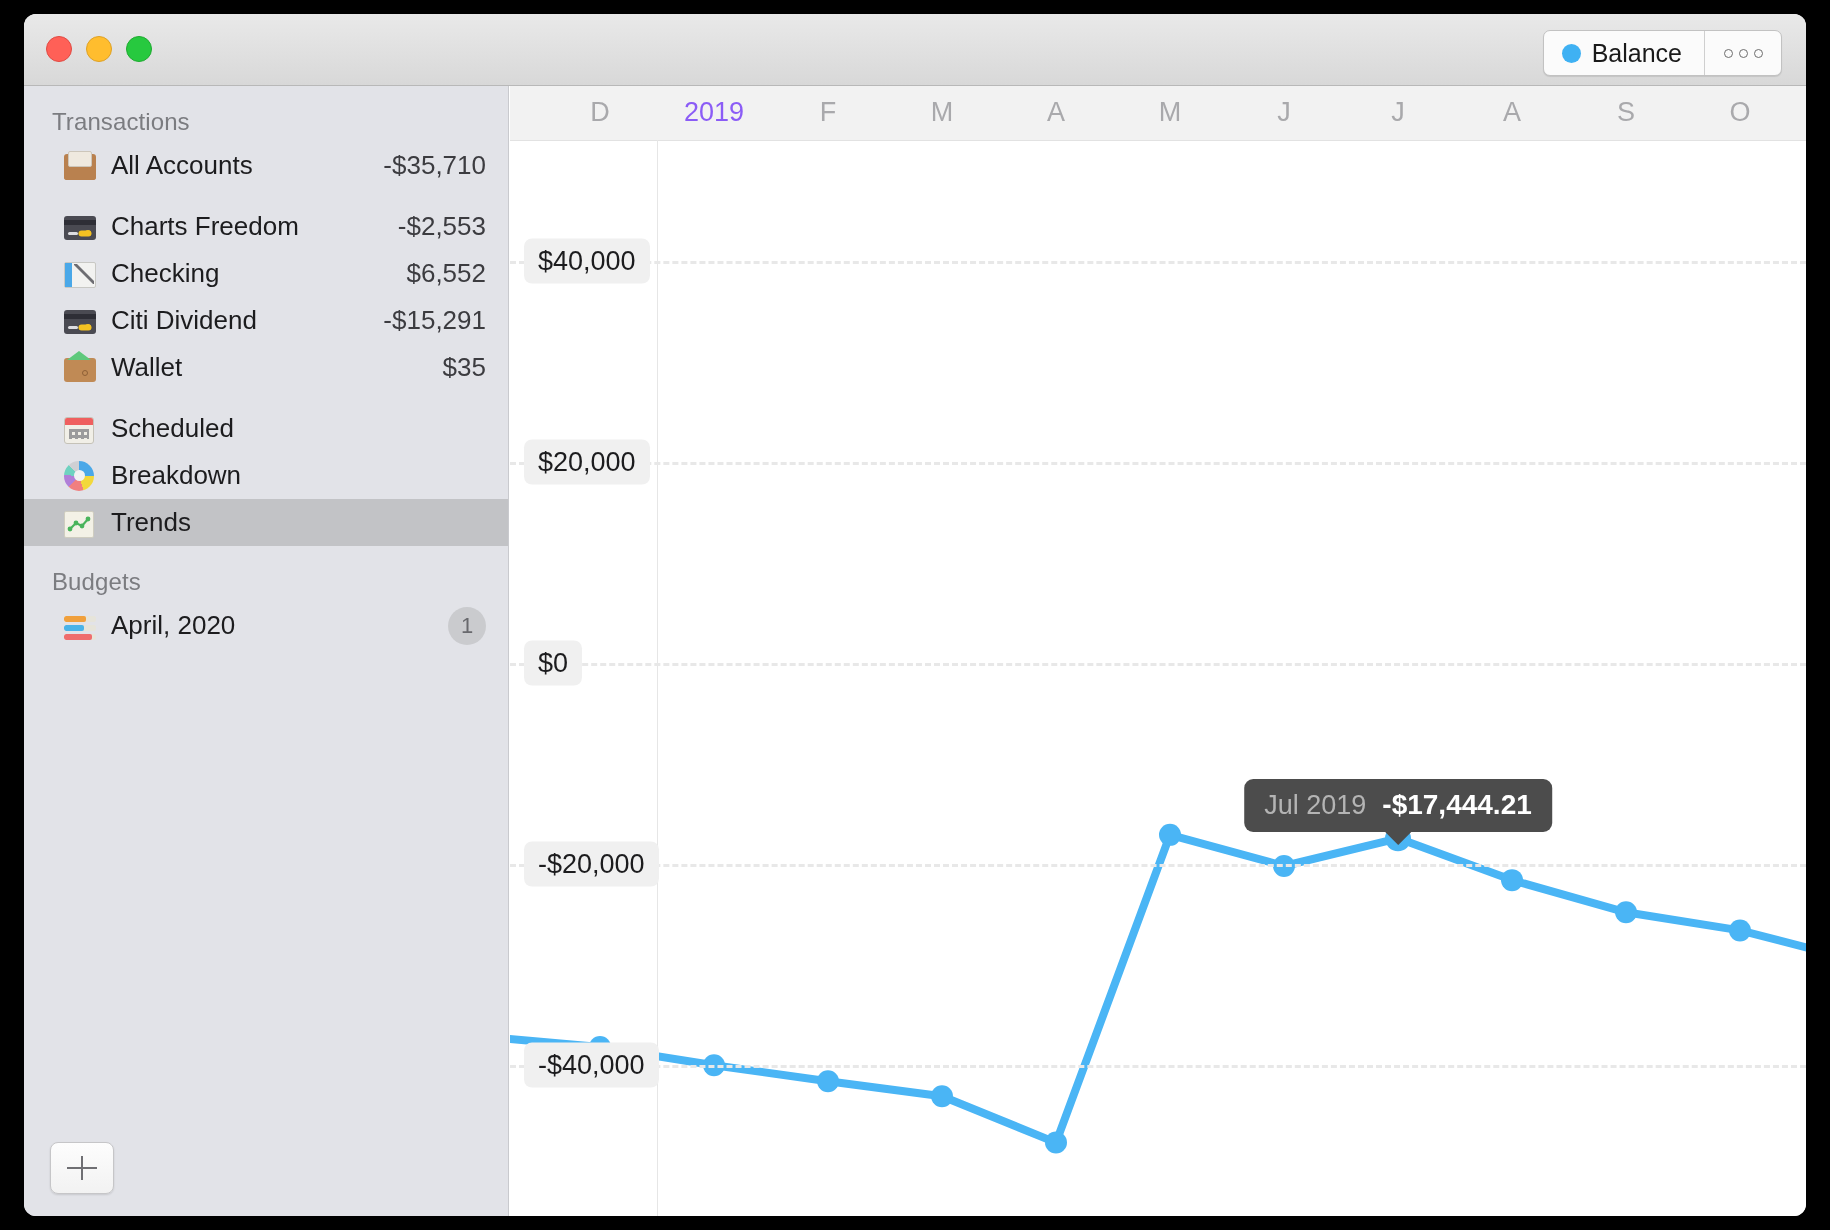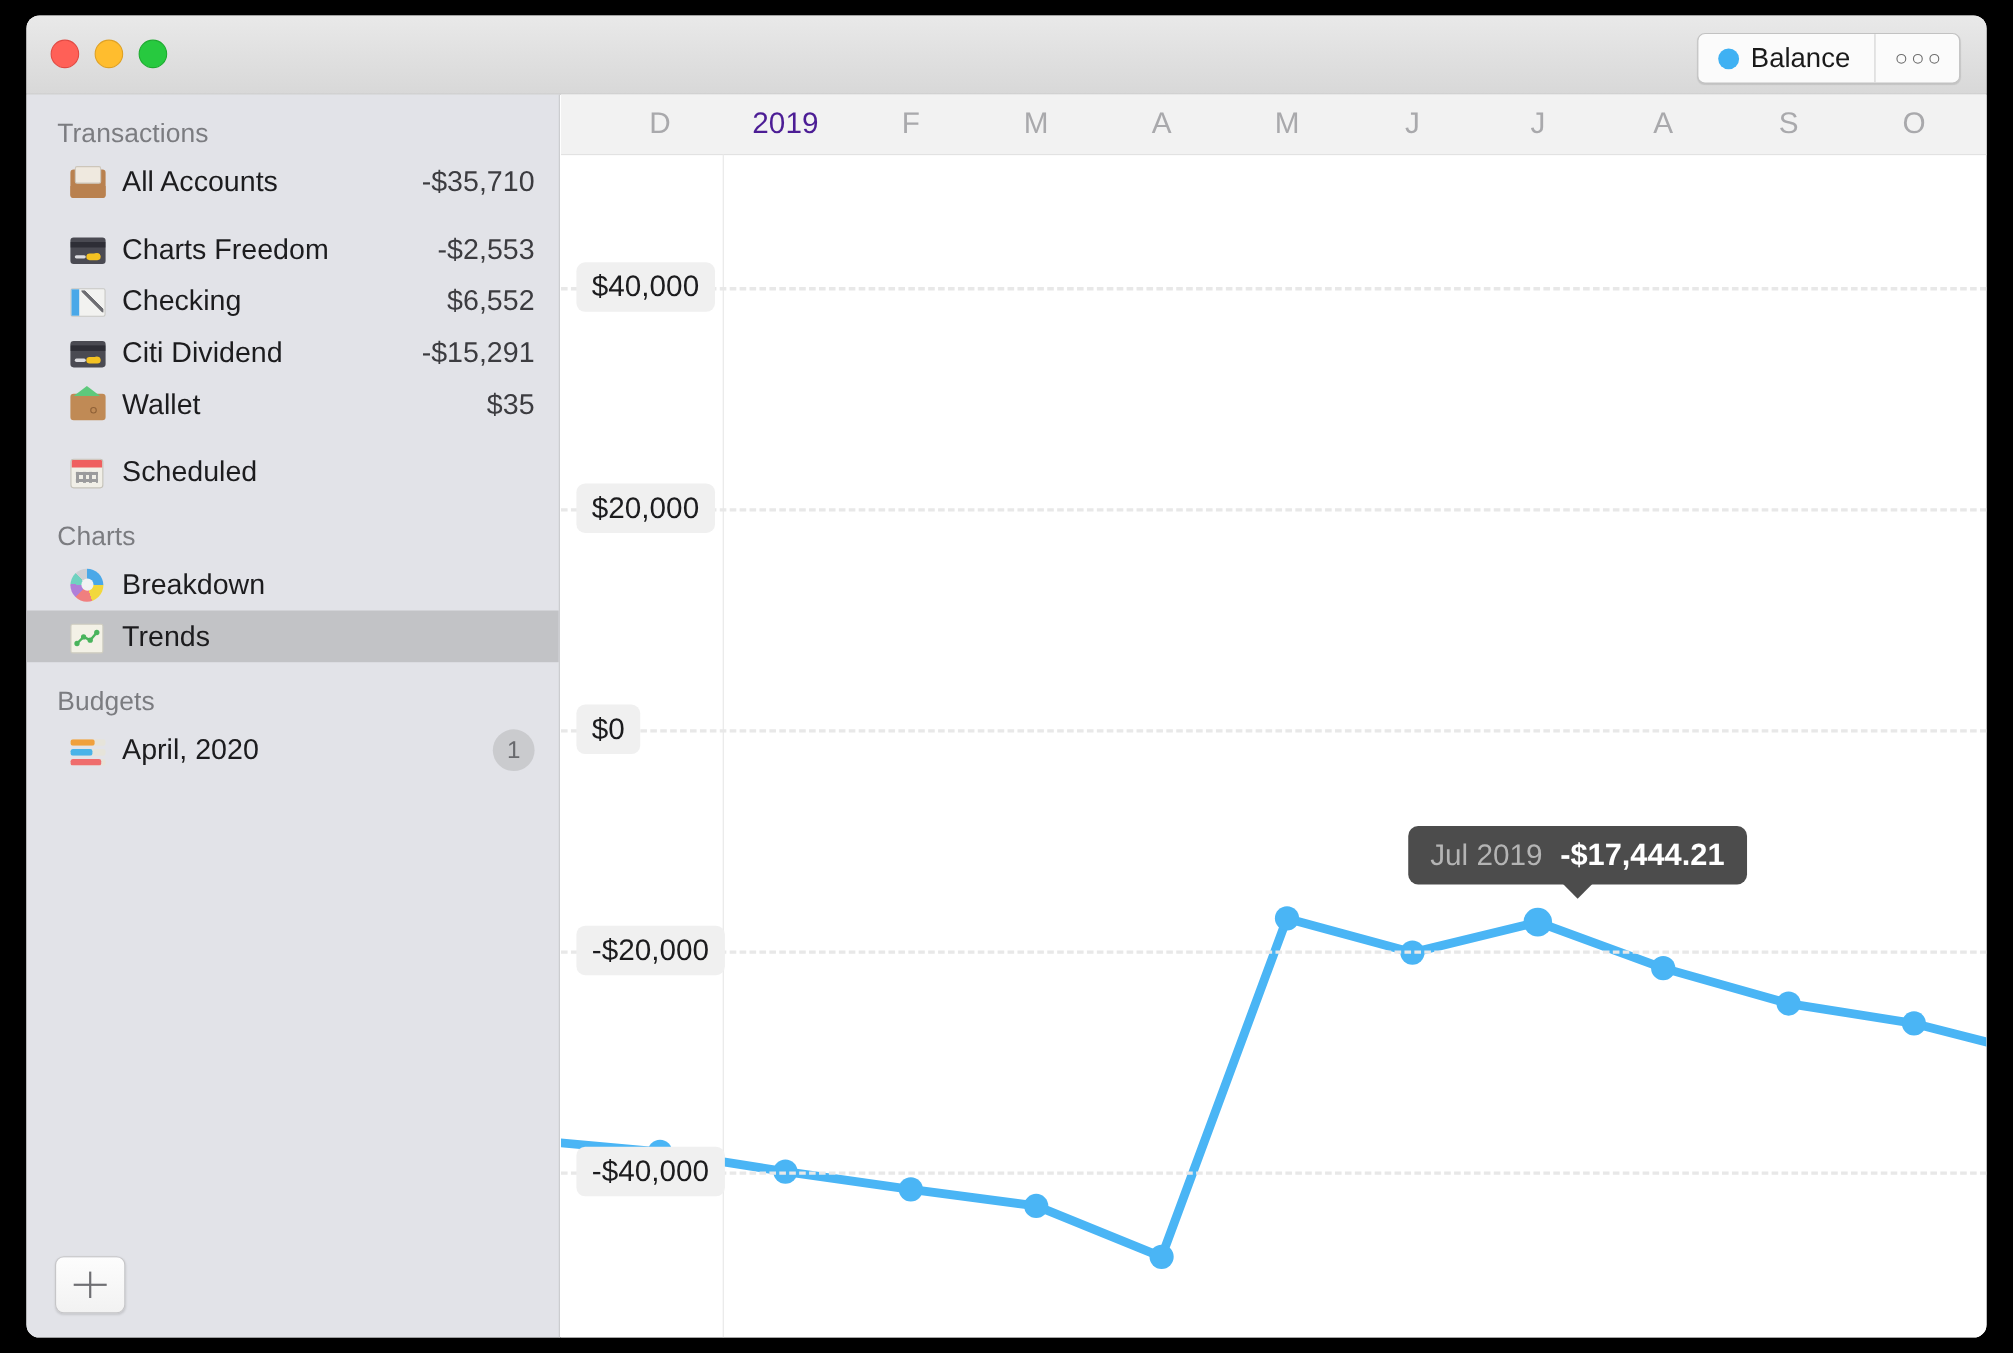--- a/index.html
+++ b/index.html
@@ -373,21 +373,21 @@
     border-bottom: 1px solid #e2e2e2;
   }
   .xtick {
     position: absolute;
     top: 11px;
     transform: translateX(-50%);
     font-size: 27px;
     color: #a9a9ac;
     white-space: nowrap;
   }
-  .xtick.year { color: #4c1d95; font-size: 27px; }
+  .xtick.year { color: #8b5cf6; font-size: 27px; }
 
   #plot {
     position: absolute;
     left: 0; top: 54px; right: 0; bottom: 0;
   }
 
   .gridline {
     position: absolute;
     left: 0; right: 0;
     height: 0;
@@ -521,21 +521,20 @@
           <span class="nav-label">Wallet</span>
           <span class="nav-amount">$35</span>
         </div>
         <div class="gap-sm"></div>
         <div class="nav-row">
           <span class="nav-icon">
             <div class="ic-cal"></div>
           </span>
           <span class="nav-label">Scheduled</span>
         </div>
-        <div class="section-head">Charts</div>
         <div class="nav-row">
           <span class="nav-icon">
             <div class="ic-pie"></div>
           </span>
           <span class="nav-label">Breakdown</span>
         </div>
         <div class="nav-row selected">
           <span class="nav-icon">
             <div class="ic-trend">
               <svg width="28" height="25" viewBox="0 0 28 25">
@@ -590,21 +589,21 @@
           <circle cx="546" cy="1002.5906542056075" r="11" fill="#4ab5f5"></circle>
           <circle cx="660" cy="694.8747663551402" r="11" fill="#4ab5f5"></circle>
           <circle cx="774" cy="726.0485981308411" r="11" fill="#4ab5f5"></circle>
           <circle cx="888" cy="698.3361678504672" r="13" fill="#4ab5f5"></circle>
           <circle cx="1002" cy="740.1271028037384" r="11" fill="#4ab5f5"></circle>
           <circle cx="1116" cy="772.3065420560748" r="11" fill="#4ab5f5"></circle>
           <circle cx="1230" cy="790.4074766355141" r="11" fill="#4ab5f5"></circle>
           <circle cx="1344" cy="819.5700934579439" r="11" fill="#4ab5f5"></circle>
           <circle cx="1458" cy="858.788785046729" r="11" fill="#4ab5f5"></circle>
         </svg>
-      <div id="tooltip" style="left: 888px; top: 664px; margin-left: 36px;">
+      <div id="tooltip" style="left: 888px; top: 692px;">
         <span class="tt-date">Jul 2019</span>
         <span class="tt-value">-$17,444.21</span>
         <span class="tt-arrow"></span>
       </div>
     <div class="gridline" style="top: 120.673px;"></div>
         <div class="ylabel" style="top: 120.673px; left: 14px;">$40,000</div>
         <div class="gridline" style="top: 321.794px;"></div>
         <div class="ylabel" style="top: 321.794px; left: 14px;">$20,000</div>
         <div class="gridline" style="top: 522.916px;"></div>
         <div class="ylabel" style="top: 522.916px; left: 14px;">$0</div>

